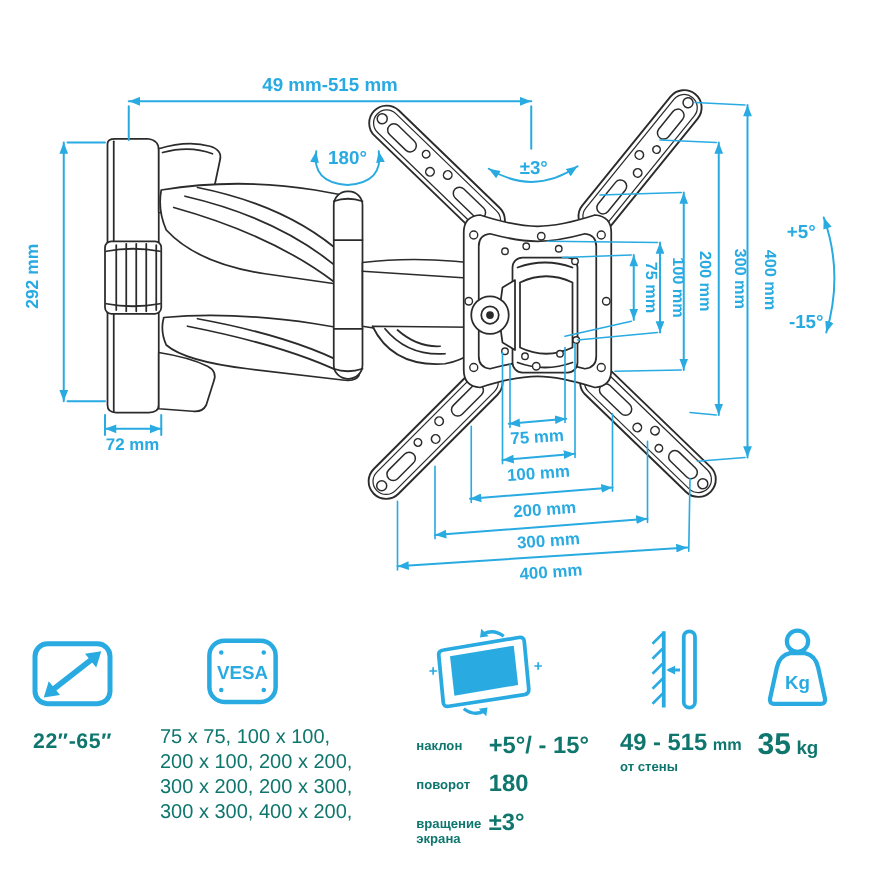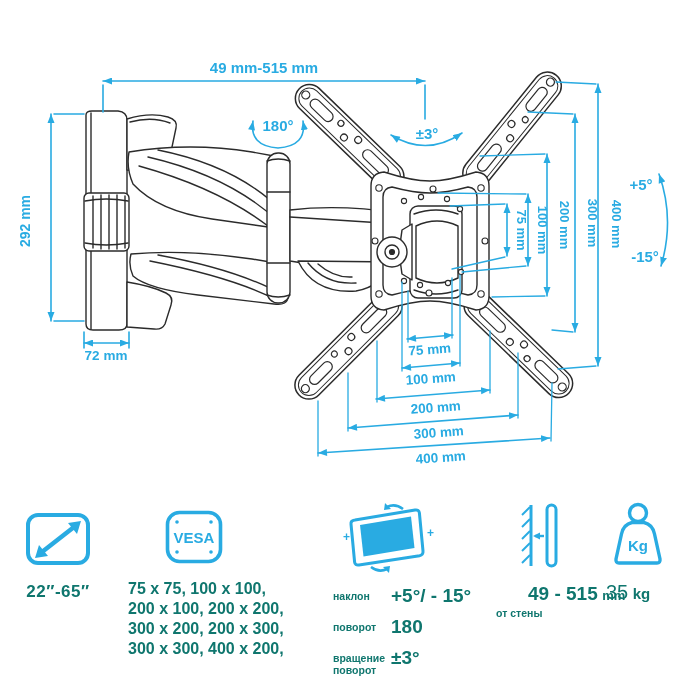--- a/index.html
+++ b/index.html
@@ -8,39 +8,39 @@
   #diagram{position:absolute;left:0;top:0;}
   .feat{position:absolute;color:#0f766e;}
   .feat .cap{font-weight:bold;}
   .icon-wrap{display:block;}
   
   #feat-size{left:18px;top:512px;width:80px;text-align:center;}
   #feat-size .cap{font-size:17px;margin-top:12px;letter-spacing:0.5px;}
   
   #feat-vesa{left:128px;top:510px;width:182px;}
   #feat-vesa .icon-wrap{margin-left:37px;}
-  #feat-vesa .list{margin-top:11px;font-size:16px;font-weight:bold;line-height:20px;white-space:nowrap;}
+  #feat-vesa .list{margin-top:11px;font-size:16px;font-weight:normal;line-height:20px;white-space:nowrap;}
   
   #feat-tilt{left:333px;top:503px;width:156px;}
   #feat-tilt .icon-wrap{margin-left:8px;}
   #feat-tilt .rows{margin-top:8px;}
   .mrow{display:flex;align-items:flex-start;margin-bottom:9px;}
   .mlabel{width:58px;font-size:10.5px;font-weight:bold;line-height:12px;padding-top:5px;}
   .mvalue{font-size:19px;font-weight:bold;white-space:nowrap;}
   
   #feat-wall{left:496px;top:503px;width:112px;}
   #feat-wall .icon-wrap{margin-left:24px;}
   #feat-wall .val{margin-top:10px;white-space:nowrap;}
-  #feat-wall .big{font-size:19px;font-weight:bold;margin-left:32px;}
+  #feat-wall .big{font-size:19px;font-weight:bold;}
   #feat-wall .small{font-size:13px;font-weight:bold;}
   #feat-wall .sub{font-size:10.5px;font-weight:bold;margin-top:2px;}
   
   #feat-weight{left:606px;top:501px;width:86px;text-align:left;}
   #feat-weight .val{margin-top:10px;}
-  #feat-weight .big{font-size:20px;font-weight:normal;}
+  #feat-weight .big{font-size:24px;font-weight:bold;}
   #feat-weight .small{font-size:15px;font-weight:bold;}
   svg text{font-family:"Liberation Sans",sans-serif;}
 </style>
 </head>
 <body>
 
 <div id="stage">
 
   <svg id="diagram" width="700" height="492" viewBox="0 0 700 492">
     <defs>
@@ -237,21 +237,21 @@
     <div class="rows">
       <div class="mrow">
         <span class="mlabel">наклон</span>
         <span class="mvalue">+5°/ - 15°</span>
       </div>
       <div class="mrow">
         <span class="mlabel">поворот</span>
         <span class="mvalue">180</span>
       </div>
       <div class="mrow">
-        <span class="mlabel">вращение поворот</span>
+        <span class="mlabel">вращение экрана</span>
         <span class="mvalue">±3°</span>
       </div>
     </div>
   </div>
 
   <div class="feat" id="feat-wall">
     <span class="icon-wrap">
       <svg width="46" height="66" viewBox="0 0 46 66">
         <line x1="11" y1="2" x2="11" y2="63" stroke="#29abe2" stroke-width="3"></line>
         <g stroke="#29abe2" stroke-width="2">

